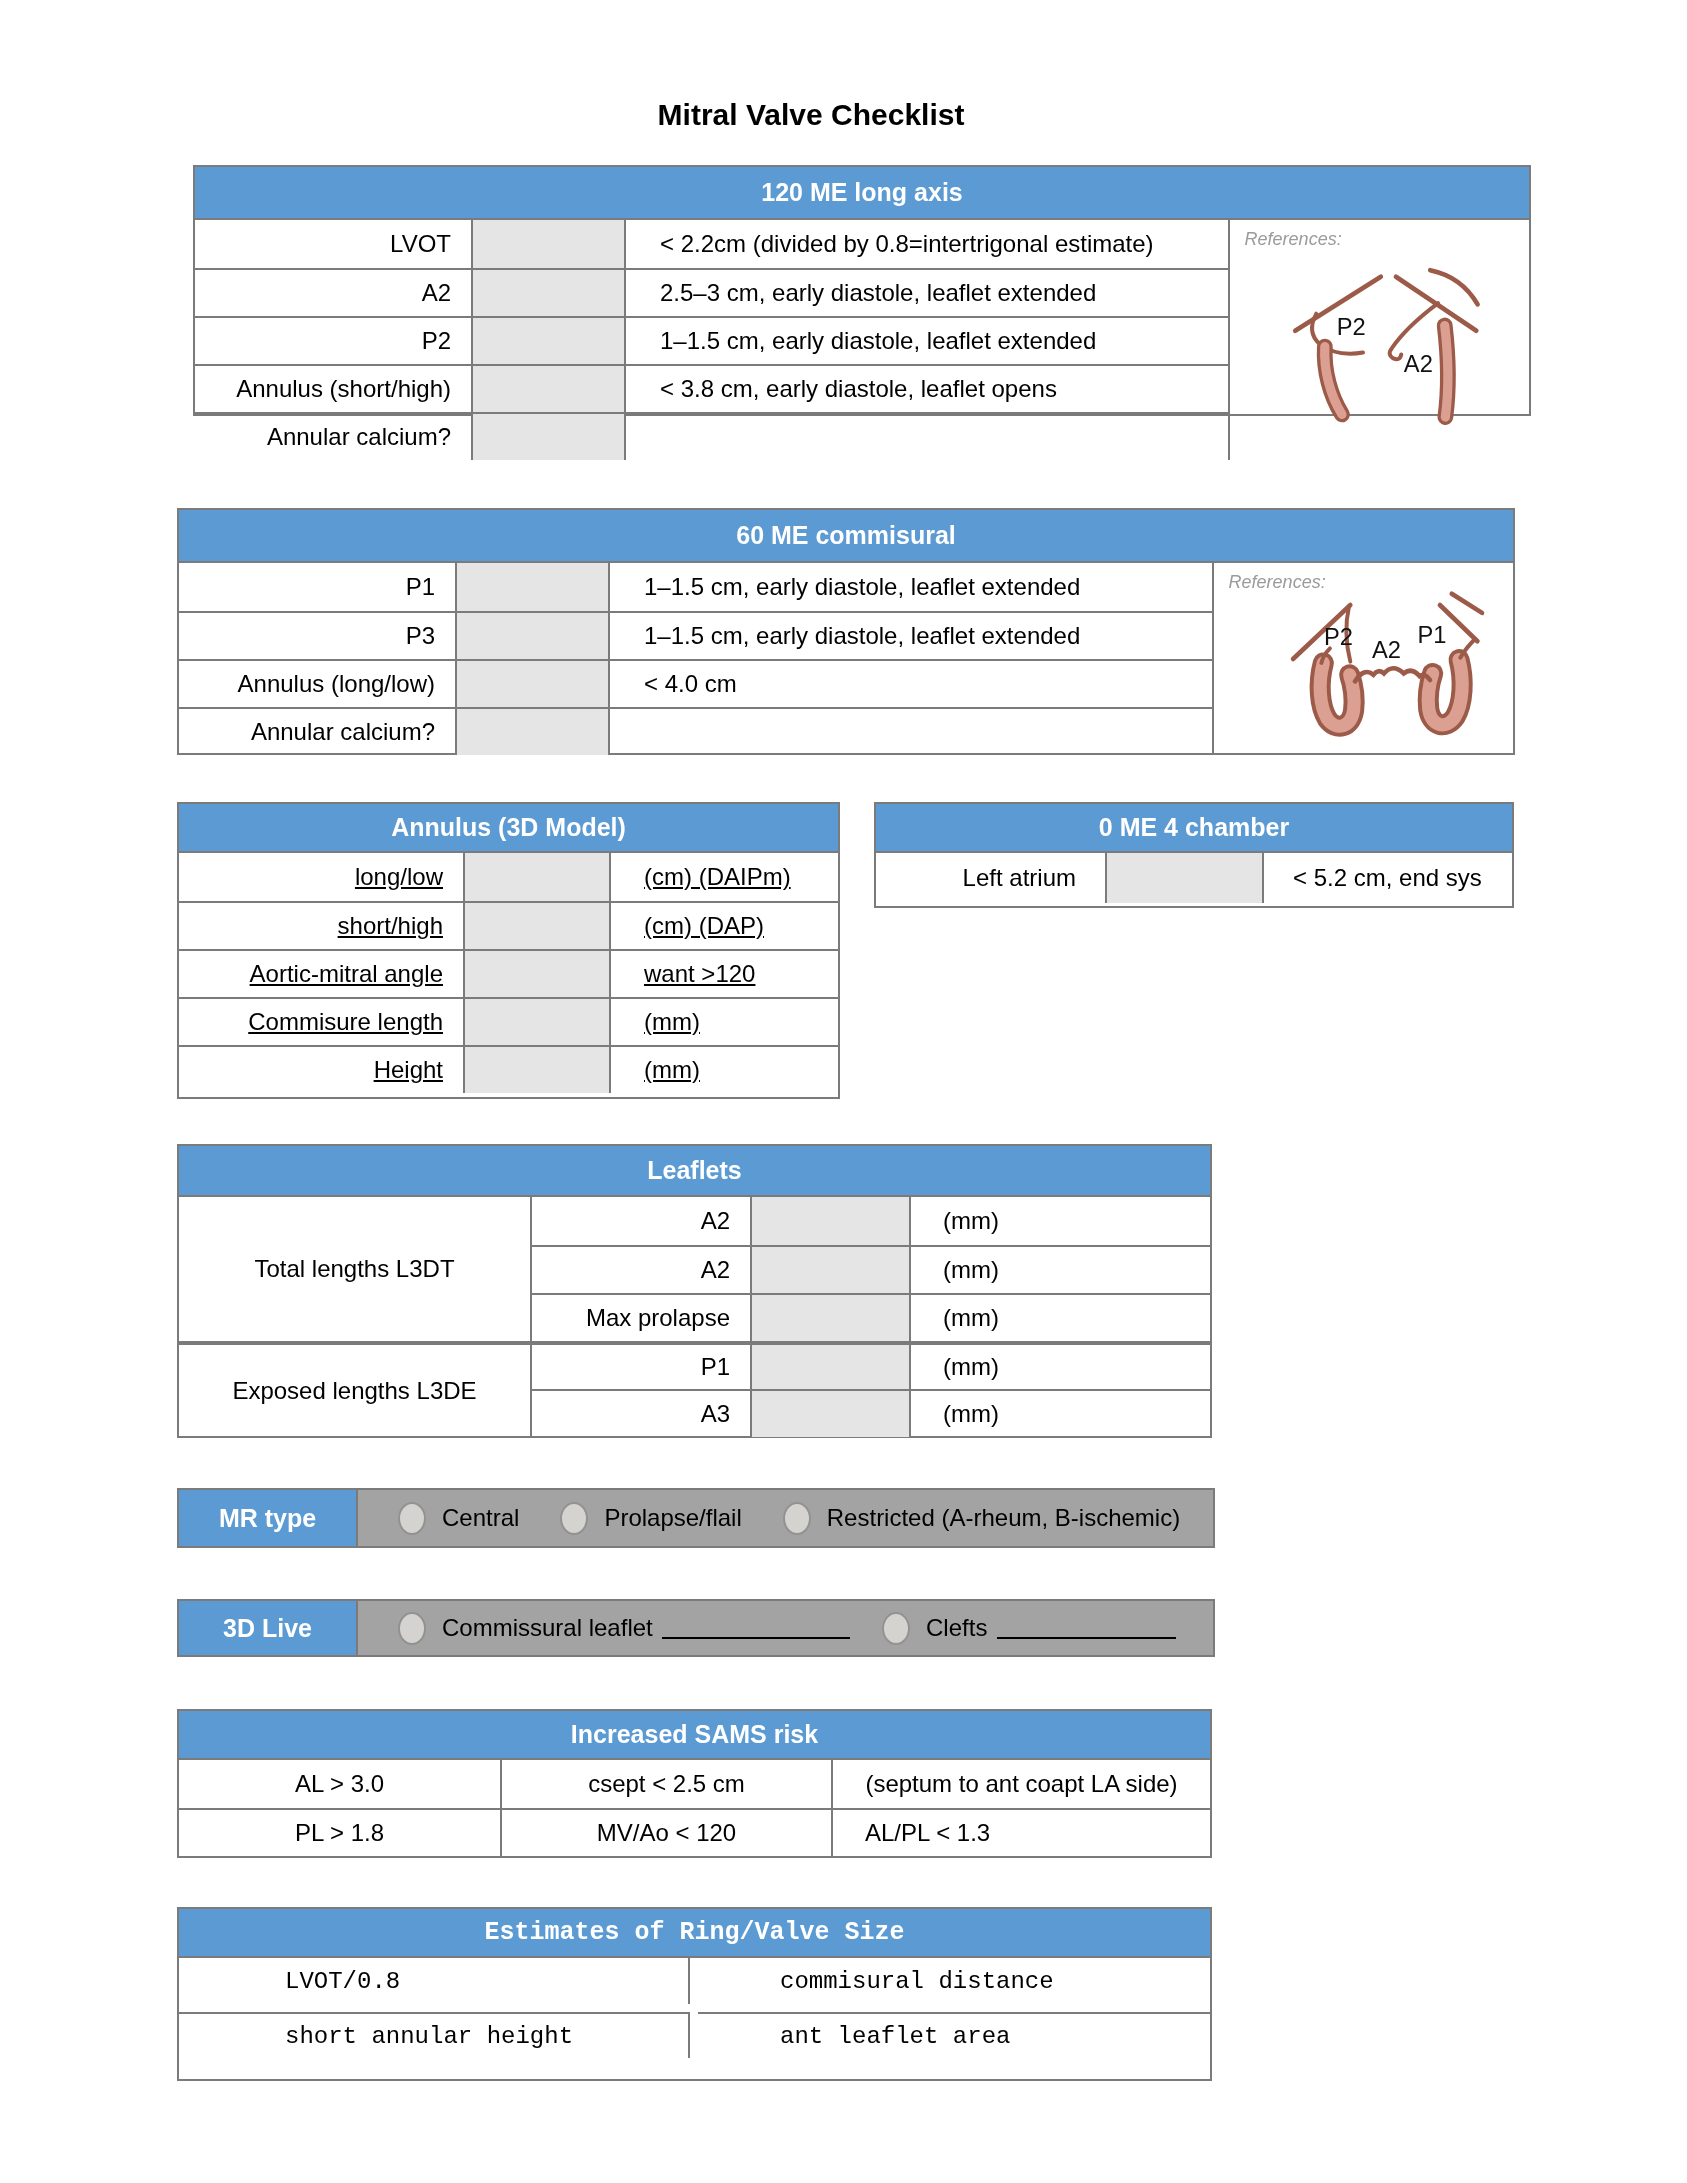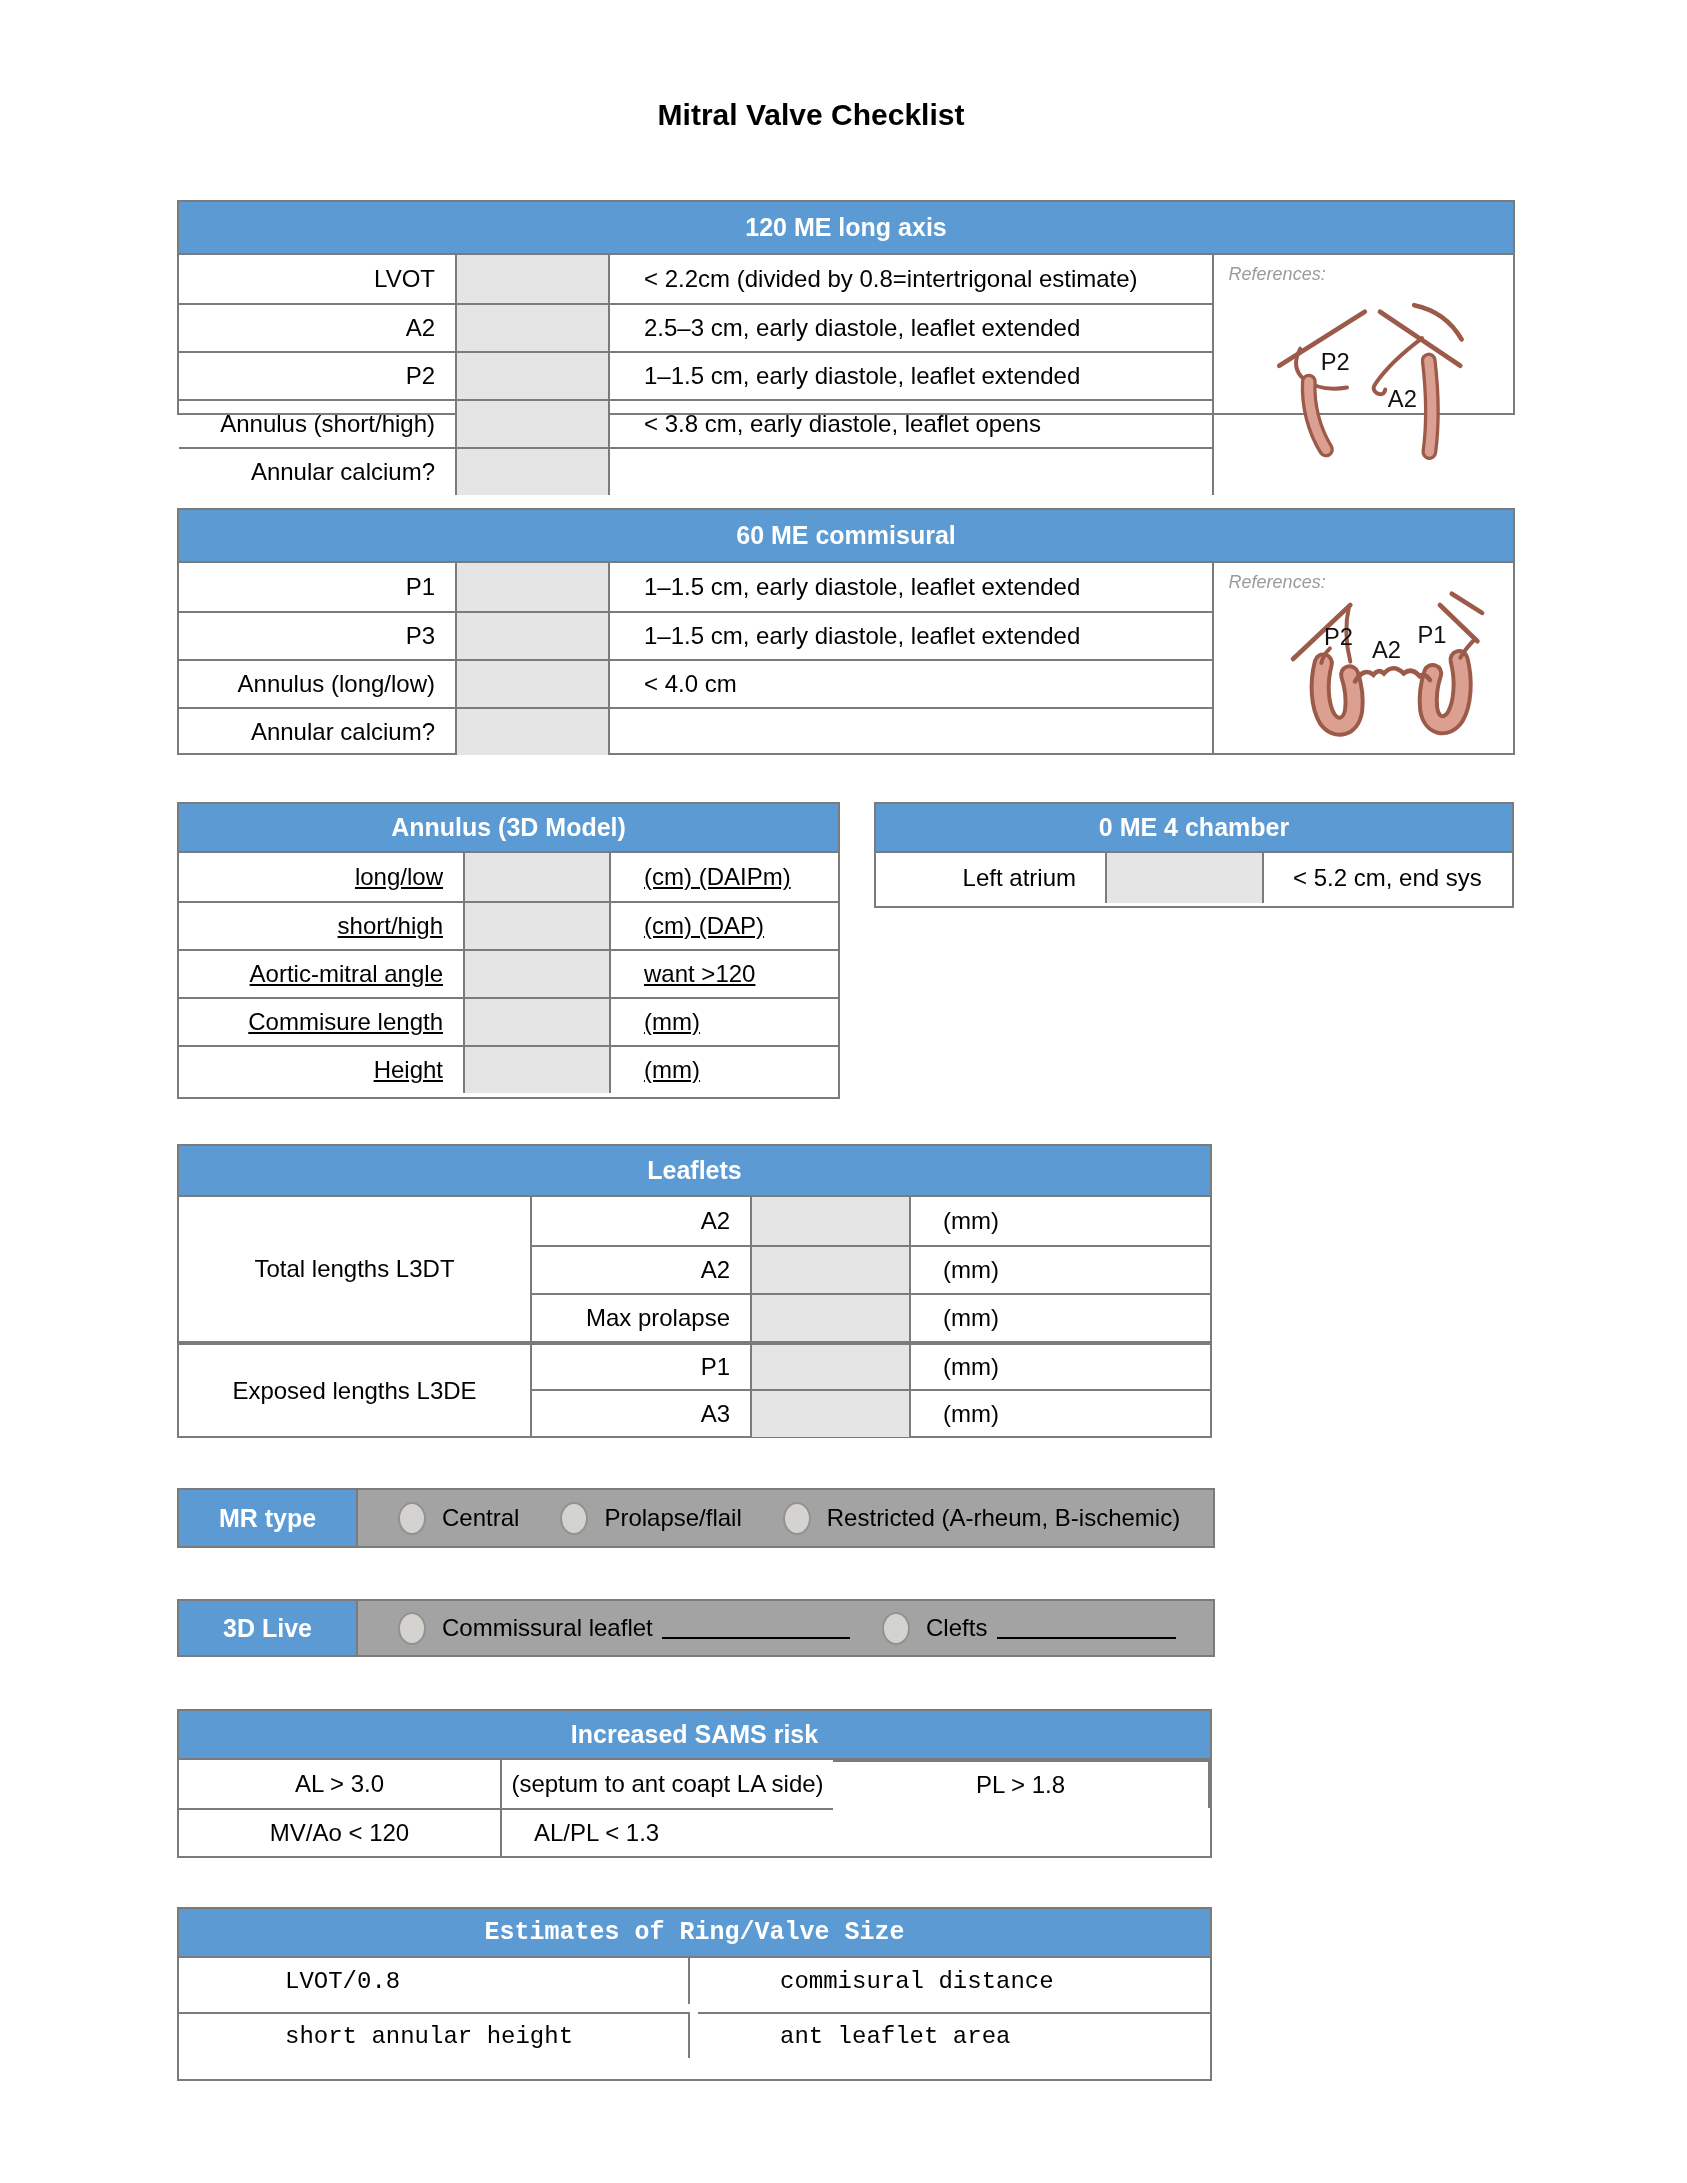--- a/index.html
+++ b/index.html
@@ -82,21 +82,21 @@
   .radio.r2{margin-left:41px;}
   .blank{height:2px;background:#000;margin-left:9.3px;margin-top:20px;flex:none;}
 </style>
 </head>
 <body>
 
 <div id="page">
 
   <div class="page-title">Mitral Valve Checklist</div>
 
-  <div class="tbl" style="left:177px;top:165px;width:1338px;height:215px;margin-top:35px;">
+  <div class="tbl" style="left:193px;top:165px;width:1338px;height:251px;">
     <div class="hdr">120 ME long axis</div>
     <div class="grid" style="grid-template-columns:278px 153px 604px 1fr;grid-auto-rows:48px;">
       <div class="c lab r0">LVOT</div>
       <div class="c inp r0"></div>
       <div class="c desc r0">&lt; 2.2cm (divided by 0.8=intertrigonal estimate)</div>
       <div class="c ref r0 lastcol" style="grid-column:4;grid-row:1 / span 5;">
         <div class="reflab">References:</div>
         <svg viewBox="0 0 454 360" style="font-size:36px">
           <g stroke="#9c5a49" fill="none" stroke-linecap="round">
             <path d="M99,166 L229,84" stroke-width="7"></path>
@@ -241,20 +241,21 @@
       <span class="radio" style="margin-left:32px"></span>
       <span>Clefts</span>
       <span class="blank" style="width:179px"></span>
     </div>
   </div>
 
   <div class="tbl" style="left:177px;top:1709px;width:1035px;height:149px;">
     <div class="hdr h74">Increased SAMS risk</div>
     <div class="grid" style="grid-template-columns:323px 331px 1fr;grid-auto-rows:48px;">
       <div class="c cc r0">AL &gt; 3.0</div>
+      <div class="c cc r0">csept &lt; 2.5 cm</div>
       <div class="c cc r0 lastcol">(septum to ant coapt LA side)</div>
       <div class="c cc">PL &gt; 1.8</div>
       <div class="c cc">MV/Ao &lt; 120</div>
       <div class="c cl lastcol">AL/PL &lt; 1.3</div>
     </div>
   </div>
 
   <div class="tbl" style="left:177px;top:1907px;width:1035px;height:174px;font-family:Liberation Mono, monospace;">
     <div class="hdr h74">Estimates of Ring/Valve Size</div>
     <div class="grid" style="grid-template-columns:511px 1fr;grid-auto-rows:46px;gap:8px;">

